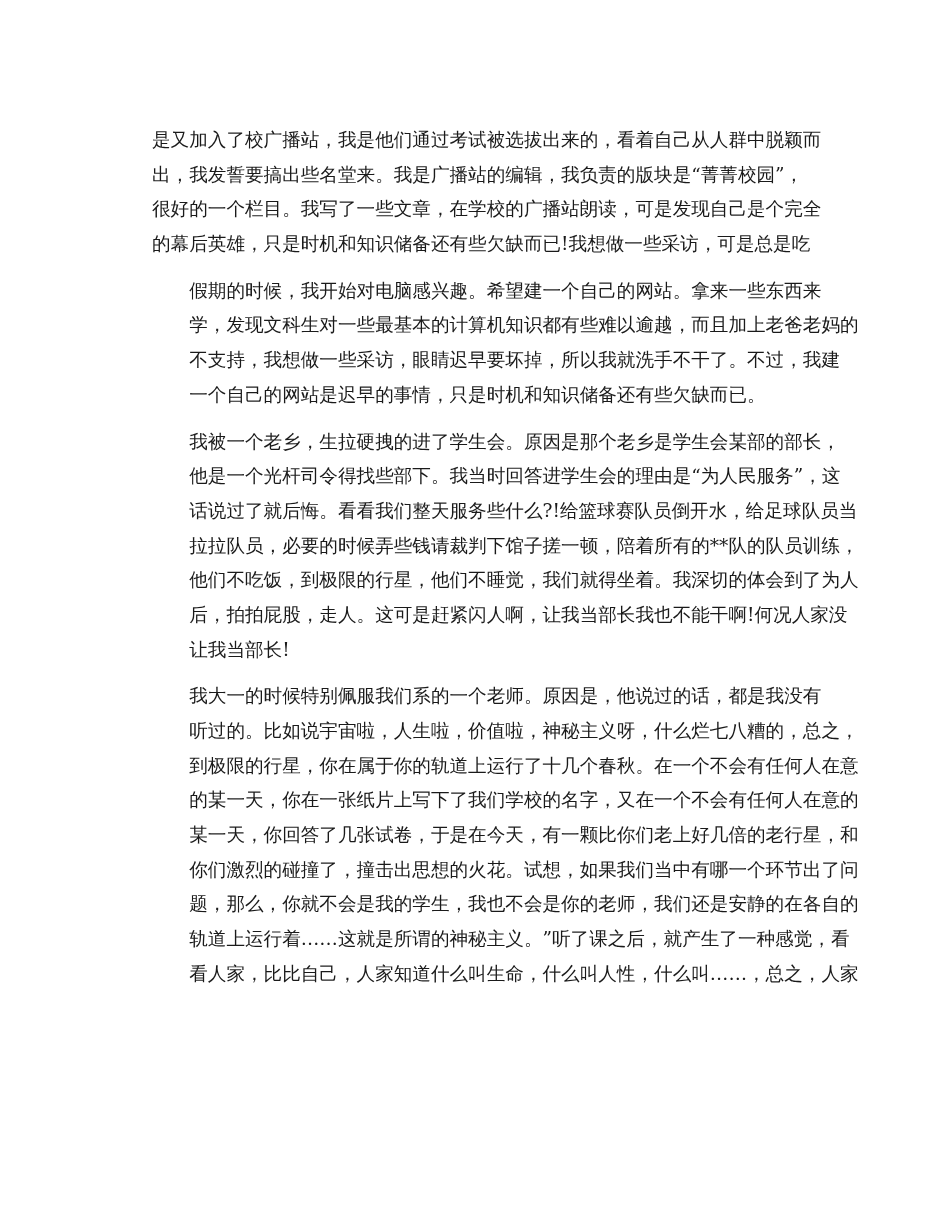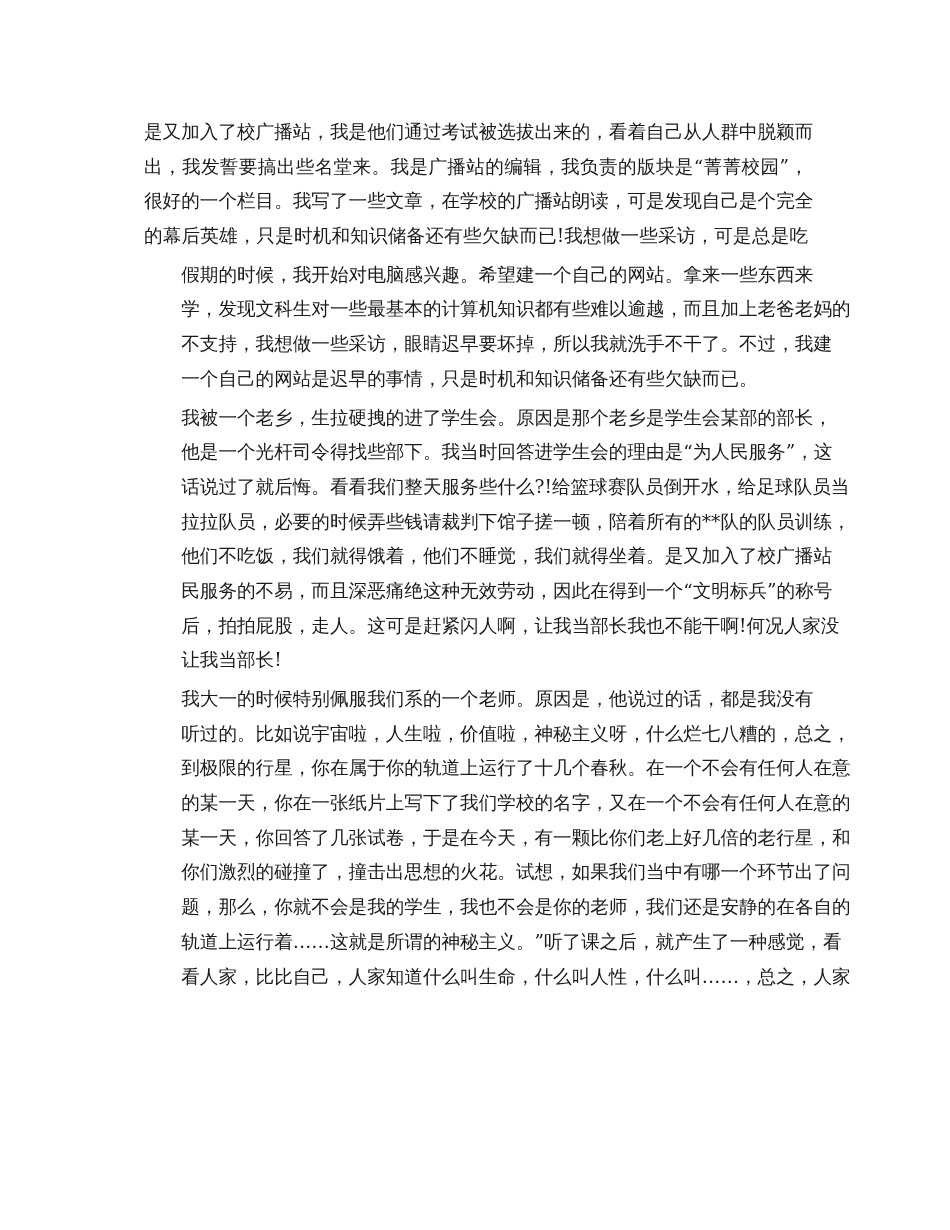--- a/index.html
+++ b/index.html
@@ -19,21 +19,21 @@
     top: 111px;
     width: 672px;
     font-family: "DejaVu Serif", "Liberation Serif", serif;
     font-size: 18.6px;
     line-height: 34.7px;
     color: #1a1a1a;
     text-align: justify;
     text-justify: inter-character;
   }
   .para {
-    margin: 4px;
+    margin: 12px;
     padding: 0;
   }
   .para.indent {
     text-indent: 37.2px;
   }
   .line {
     display: block;
     white-space: nowrap;
     text-align-last: justify;
     height: 34.7px;
@@ -57,22 +57,21 @@
       <span class="line">假期的时候，我开始对电脑感兴趣。希望建一个自己的网站。拿来一些东西来</span>
       <span class="line">学，发现文科生对一些最基本的计算机知识都有些难以逾越，而且加上老爸老妈的</span>
       <span class="line">不支持，我想做一些采访，眼睛迟早要坏掉，所以我就洗手不干了。不过，我建</span>
       <span class="line last">一个自己的网站是迟早的事情，只是时机和知识储备还有些欠缺而已。</span>
     </div>
     <div class="para indent">
       <span class="line">我被一个老乡，生拉硬拽的进了学生会。原因是那个老乡是学生会某部的部长，</span>
       <span class="line">他是一个光杆司令得找些部下。我当时回答进学生会的理由是“为人民服务”，这</span>
       <span class="line">话说过了就后悔。看看我们整天服务些什么?!给篮球赛队员倒开水，给足球队员当</span>
       <span class="line">拉拉队员，必要的时候弄些钱请裁判下馆子搓一顿，陪着所有的**队的队员训练，</span>
-      <span class="line">他们不吃饭，我们就得饿着，他们不睡觉，我们就得坐着。是又加入了校广播站</span>
-      <span class="line">民服务的不易，而且深恶痛绝这种无效劳动，因此在得到一个“文明标兵”的称号</span>
+      <span class="line">他们不吃饭，到极限的行星，他们不睡觉，我们就得坐着。我深切的体会到了为人</span>
       <span class="line">后，拍拍屁股，走人。这可是赶紧闪人啊，让我当部长我也不能干啊!何况人家没</span>
       <span class="line last">让我当部长!</span>
     </div>
     <div class="para indent">
       <span class="line">我大一的时候特别佩服我们系的一个老师。原因是，他说过的话，都是我没有</span>
       <span class="line">听过的。比如说宇宙啦，人生啦，价值啦，神秘主义呀，什么烂七八糟的，总之，</span>
       <span class="line">到极限的行星，你在属于你的轨道上运行了十几个春秋。在一个不会有任何人在意</span>
       <span class="line">的某一天，你在一张纸片上写下了我们学校的名字，又在一个不会有任何人在意的</span>
       <span class="line">某一天，你回答了几张试卷，于是在今天，有一颗比你们老上好几倍的老行星，和</span>
       <span class="line">你们激烈的碰撞了，撞击出思想的火花。试想，如果我们当中有哪一个环节出了问</span>

